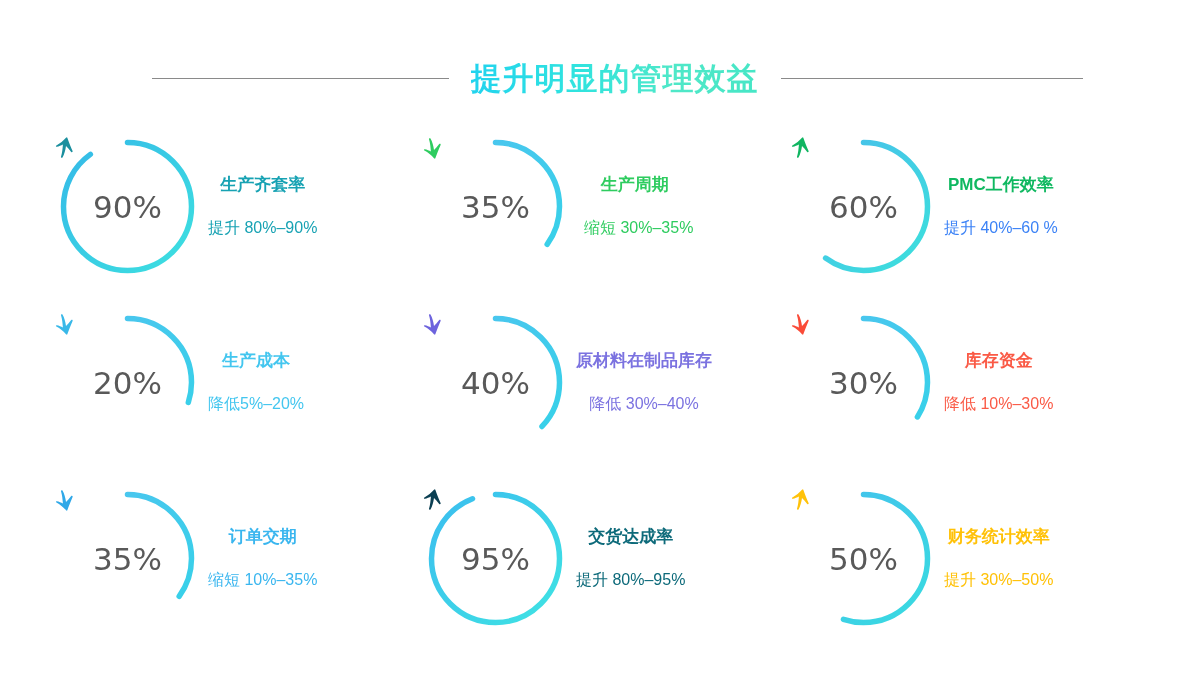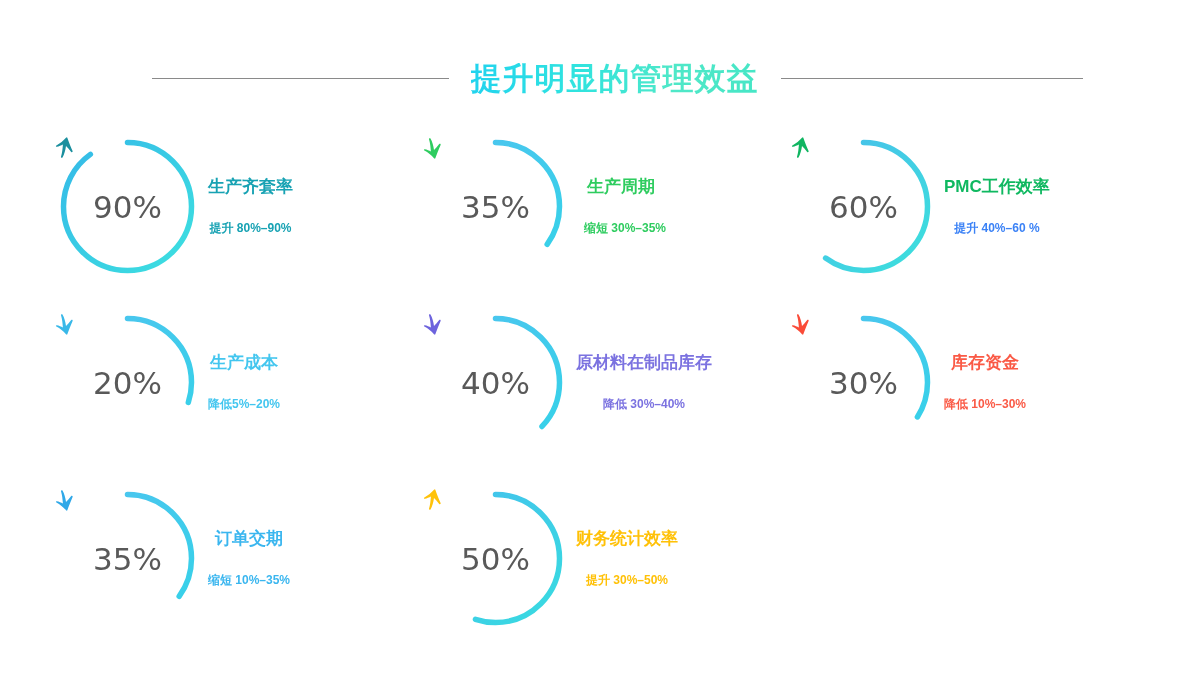--- a/index.html
+++ b/index.html
@@ -52,21 +52,21 @@
   }
   .arrow{margin-top:3px;height:22px;display:block;}
   .texts{
     margin-left:8px;display:flex;flex-direction:column;
     align-items:center;justify-content:center;
   }
   .lbl{
     font-size:17px;font-weight:bold;white-space:nowrap;line-height:1;
   }
   .sub{
-    font-size:12px;font-weight:bold;white-space:nowrap;
+    font-size:16px;font-weight:normal;white-space:nowrap;
     line-height:1;margin-top:27px;
   }
 </style>
 </head>
 <body>
 
 <div class="header">
   <div class="rule left"></div>
   <div class="page-title">提升明显的管理效益</div>
   <div class="rule right"></div>
@@ -231,20 +231,43 @@
       </div>
       <div class="texts">
         <div class="lbl" style="color: rgb(58, 182, 239);">订单交期</div>
         <div class="sub" style="color: rgb(58, 182, 239);">缩短 10%–35%</div>
       </div>
     </div>
     <div class="card">
       <div class="ring-wrap">
         <svg width="145" height="145" viewBox="0 0 145 145">
           <defs>
+            <linearGradient id="g7" x1="1" y1="0" x2="0" y2="1">
+              <stop offset="0%" stop-color="#3bbdef"></stop>
+              <stop offset="100%" stop-color="#3fe3e3"></stop>
+            </linearGradient>
+          </defs>
+          <circle cx="72.5" cy="72.5" r="64" fill="none" stroke="url(#g7)" stroke-width="5.5" stroke-linecap="round" stroke-dasharray="377.9964280799239 26.12743157956963" transform="rotate(-90 72.5 72.5)"></circle>
+        </svg>
+        <div class="ring-center">
+          <div class="pct">95%</div>
+          <svg width="19" height="22" viewBox="0 0 19 22" class="arrow">
+            <path d="M11.0 0.8 C8.6 3.6 4.9 6.6 1.4 8.5 C0.6 8.95 0.9 9.9 1.8 9.75 C3.9 9.4 6.2 8.5 7.9 7.5 C7.6 11.6 7.2 15.9 6.0 19.8 C5.7 20.8 7.0 21.3 7.5 20.4 C9.3 17.2 10.5 12.9 11.0 8.9 C12.6 10.6 14.6 12.7 16.2 14.9 C16.8 15.7 18.0 15.0 17.6 14.1 C15.9 10.0 13.6 4.6 12.4 0.9 C12.2 0.1 11.5 0.2 11.0 0.8 Z" fill="#0b3f52"></path>
+          </svg>
+        </div>
+      </div>
+      <div class="texts">
+        <div class="lbl" style="color: rgb(13, 106, 122);">交货达成率</div>
+        <div class="sub" style="color: rgb(13, 106, 122);">提升 80%–95%</div>
+      </div>
+    </div>
+    <div class="card">
+      <div class="ring-wrap">
+        <svg width="145" height="145" viewBox="0 0 145 145">
+          <defs>
             <linearGradient id="g8" x1="1" y1="0" x2="0" y2="1">
               <stop offset="0%" stop-color="#45bfee"></stop>
               <stop offset="100%" stop-color="#38dbe0"></stop>
             </linearGradient>
           </defs>
           <circle cx="72.5" cy="72.5" r="64" fill="none" stroke="url(#g8)" stroke-width="5.5" stroke-linecap="round" stroke-dasharray="221.16812281272146 182.95573684677206" transform="rotate(-90 72.5 72.5)"></circle>
         </svg>
         <div class="ring-center">
           <div class="pct">50%</div>
           <svg width="19" height="22" viewBox="0 0 19 22" class="arrow">

